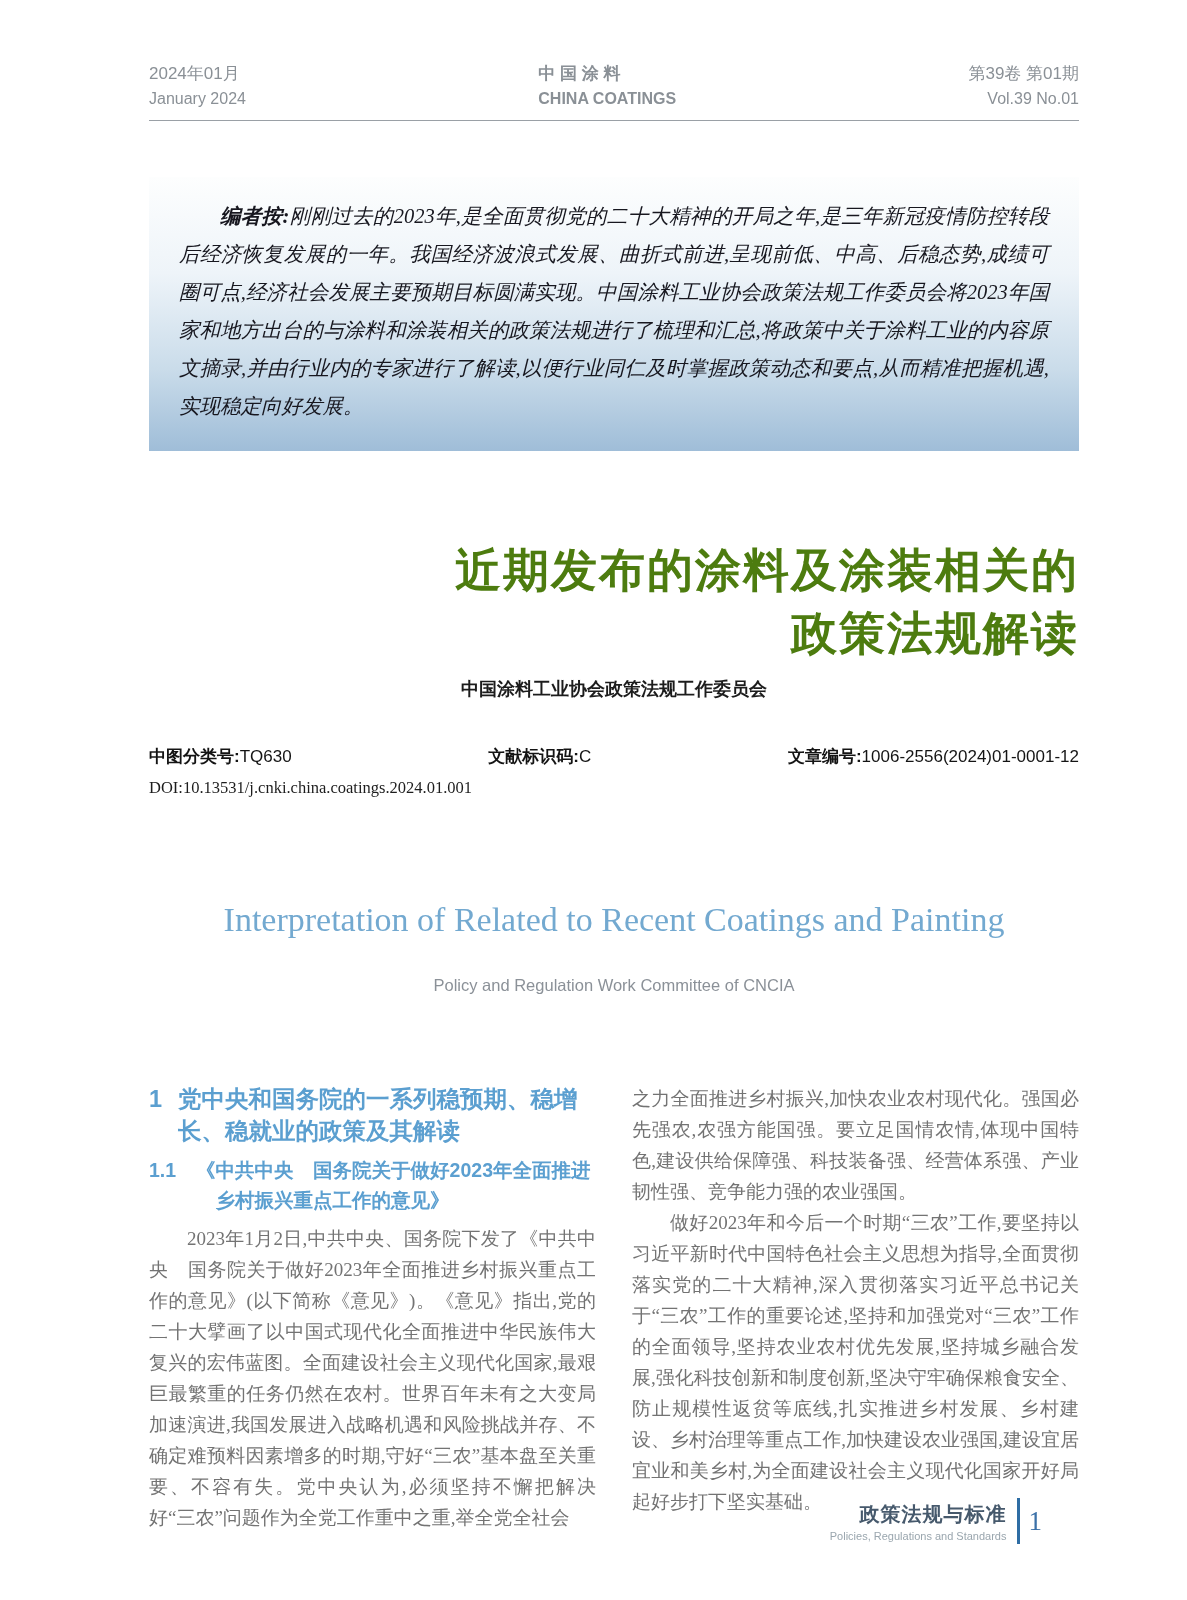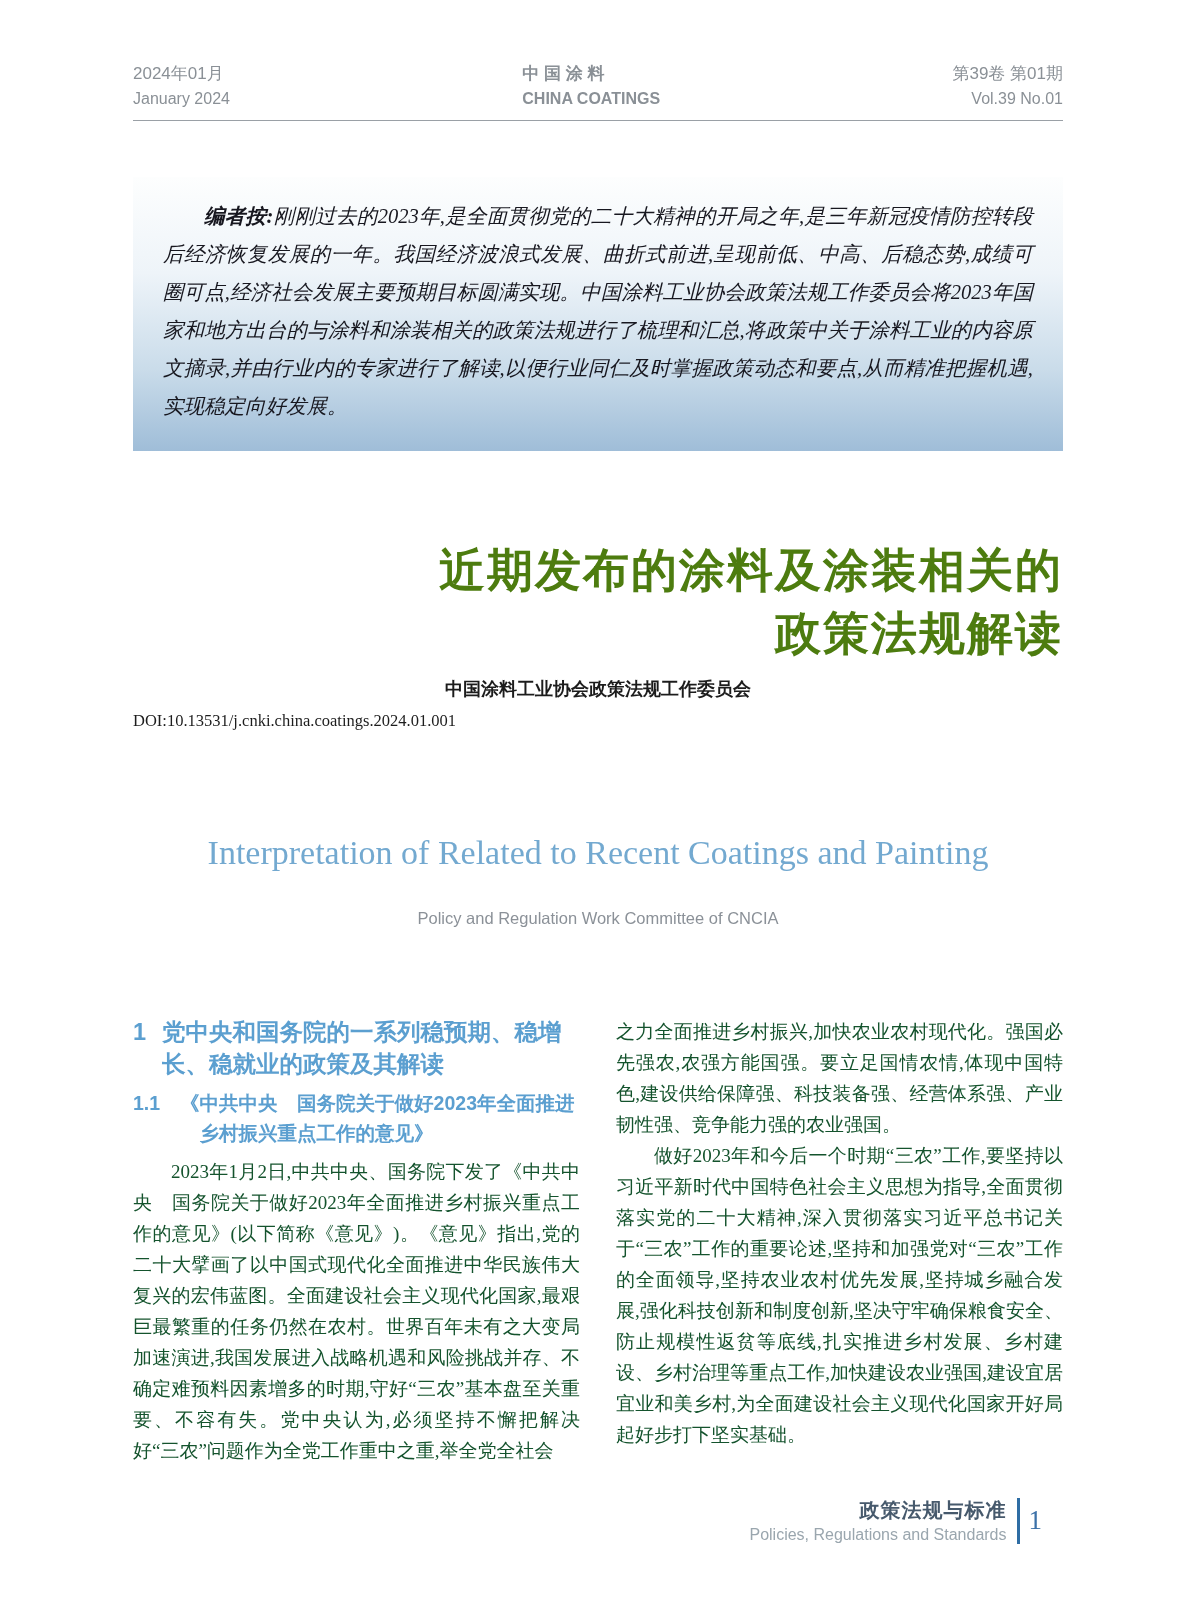--- a/index.html
+++ b/index.html
@@ -3,20 +3,21 @@
 <meta charset="utf-8">
 <style>
   * { margin:0; padding:0; box-sizing:border-box; }
   html,body { background:#ffffff; }
   .page {
     position:relative;
     width:1187px; height:1596px;
     background:#ffffff;
     overflow:hidden;
     font-family:"Liberation Sans","DejaVu Sans",sans-serif;
+    padding-left:16px;
   }
   .content { width:930px; margin-left:133px; }
 
   
   .page-header {
     display:flex; justify-content:space-between; align-items:flex-end;
     padding-top:62px; padding-bottom:10px;
     border-bottom:1px solid #9aa0a6;
     color:#8a9096; font-size:17px; line-height:1.45;
   }
@@ -83,33 +84,33 @@
   .sec-h2 {
     display:flex; gap:20px; margin-top:8px;
     color:#5b9fd0; font-weight:bold;
     font-size:19.5px; line-height:30px;
   }
   .sec-h2 .h-text { padding-left:1em; text-indent:-1em; }
 
   .body-cols p {
     font-family:"Liberation Serif","DejaVu Serif",serif;
     font-size:19px; line-height:31px;
-    color:#14532d; text-align:justify;
+    color:#737373; text-align:justify;
   }
   p.indent { text-indent:2em; }
   .col-left p { margin-top:8px; }
 
   
   .page-footer {
     position:absolute; right:145px; bottom:52px;
     display:flex; align-items:center;
   }
   .footer-text { text-align:right; }
   .footer-cn { font-size:20px; font-weight:bold; color:#46596c; letter-spacing:1px; }
-  .footer-en { font-size:16px; color:#9aa6ae; margin-top:2px; }
+  .footer-en { font-size:11px; color:#9aa6ae; margin-top:2px; }
   .footer-bar { width:3px; height:46px; background:#2e6da4; margin:0 9px 0 10px; }
   .footer-page {
     font-family:"Liberation Serif","DejaVu Serif",serif;
     font-size:27px; color:#3c71a8;
   }
 </style>
 </head>
 <body>
 
 <div class="page">
@@ -134,20 +135,25 @@
       <p><span class="lead">编者按:</span><span>刚刚过去的2023年,是全面贯彻党的二十大精神的开局之年,是三年新冠疫情防控转段后经济恢复发展的一年。我国经济波浪式发展、曲折式前进,呈现前低、中高、后稳态势,成绩可圈可点,经济社会发展主要预期目标圆满实现。中国涂料工业协会政策法规工作委员会将2023年国家和地方出台的与涂料和涂装相关的政策法规进行了梳理和汇总,将政策中关于涂料工业的内容原文摘录,并由行业内的专家进行了解读,以便行业同仁及时掌握政策动态和要点,从而精准把握机遇,实现稳定向好发展。</span></p>
     </section>
 
     <h1 class="cn-title">
       <span>近期发布的涂料及涂装相关的</span><br>
       <span>政策法规解读</span>
     </h1>
 
     <div class="cn-author">中国涂料工业协会政策法规工作委员会</div>
 
+    <div class="meta-row">
+      <div><span class="label">中图分类号:</span><span>TQ630</span></div>
+      <div><span class="label">文献标识码:</span><span>C</span></div>
+      <div><span class="label">文章编号:</span><span>1006-2556(2024)01-0001-12</span></div>
+    </div>
     <div class="doi-line">DOI:10.13531/j.cnki.china.coatings.2024.01.001</div>
 
     <h2 class="en-title">
       <span>Interpretation of Related to Recent Coatings and Painting</span><br>
     </h2>
     <div class="en-author">Policy and Regulation Work Committee of CNCIA</div>
 
     <div class="body-cols">
       <div class="col col-left">
         <div class="sec-h1">

